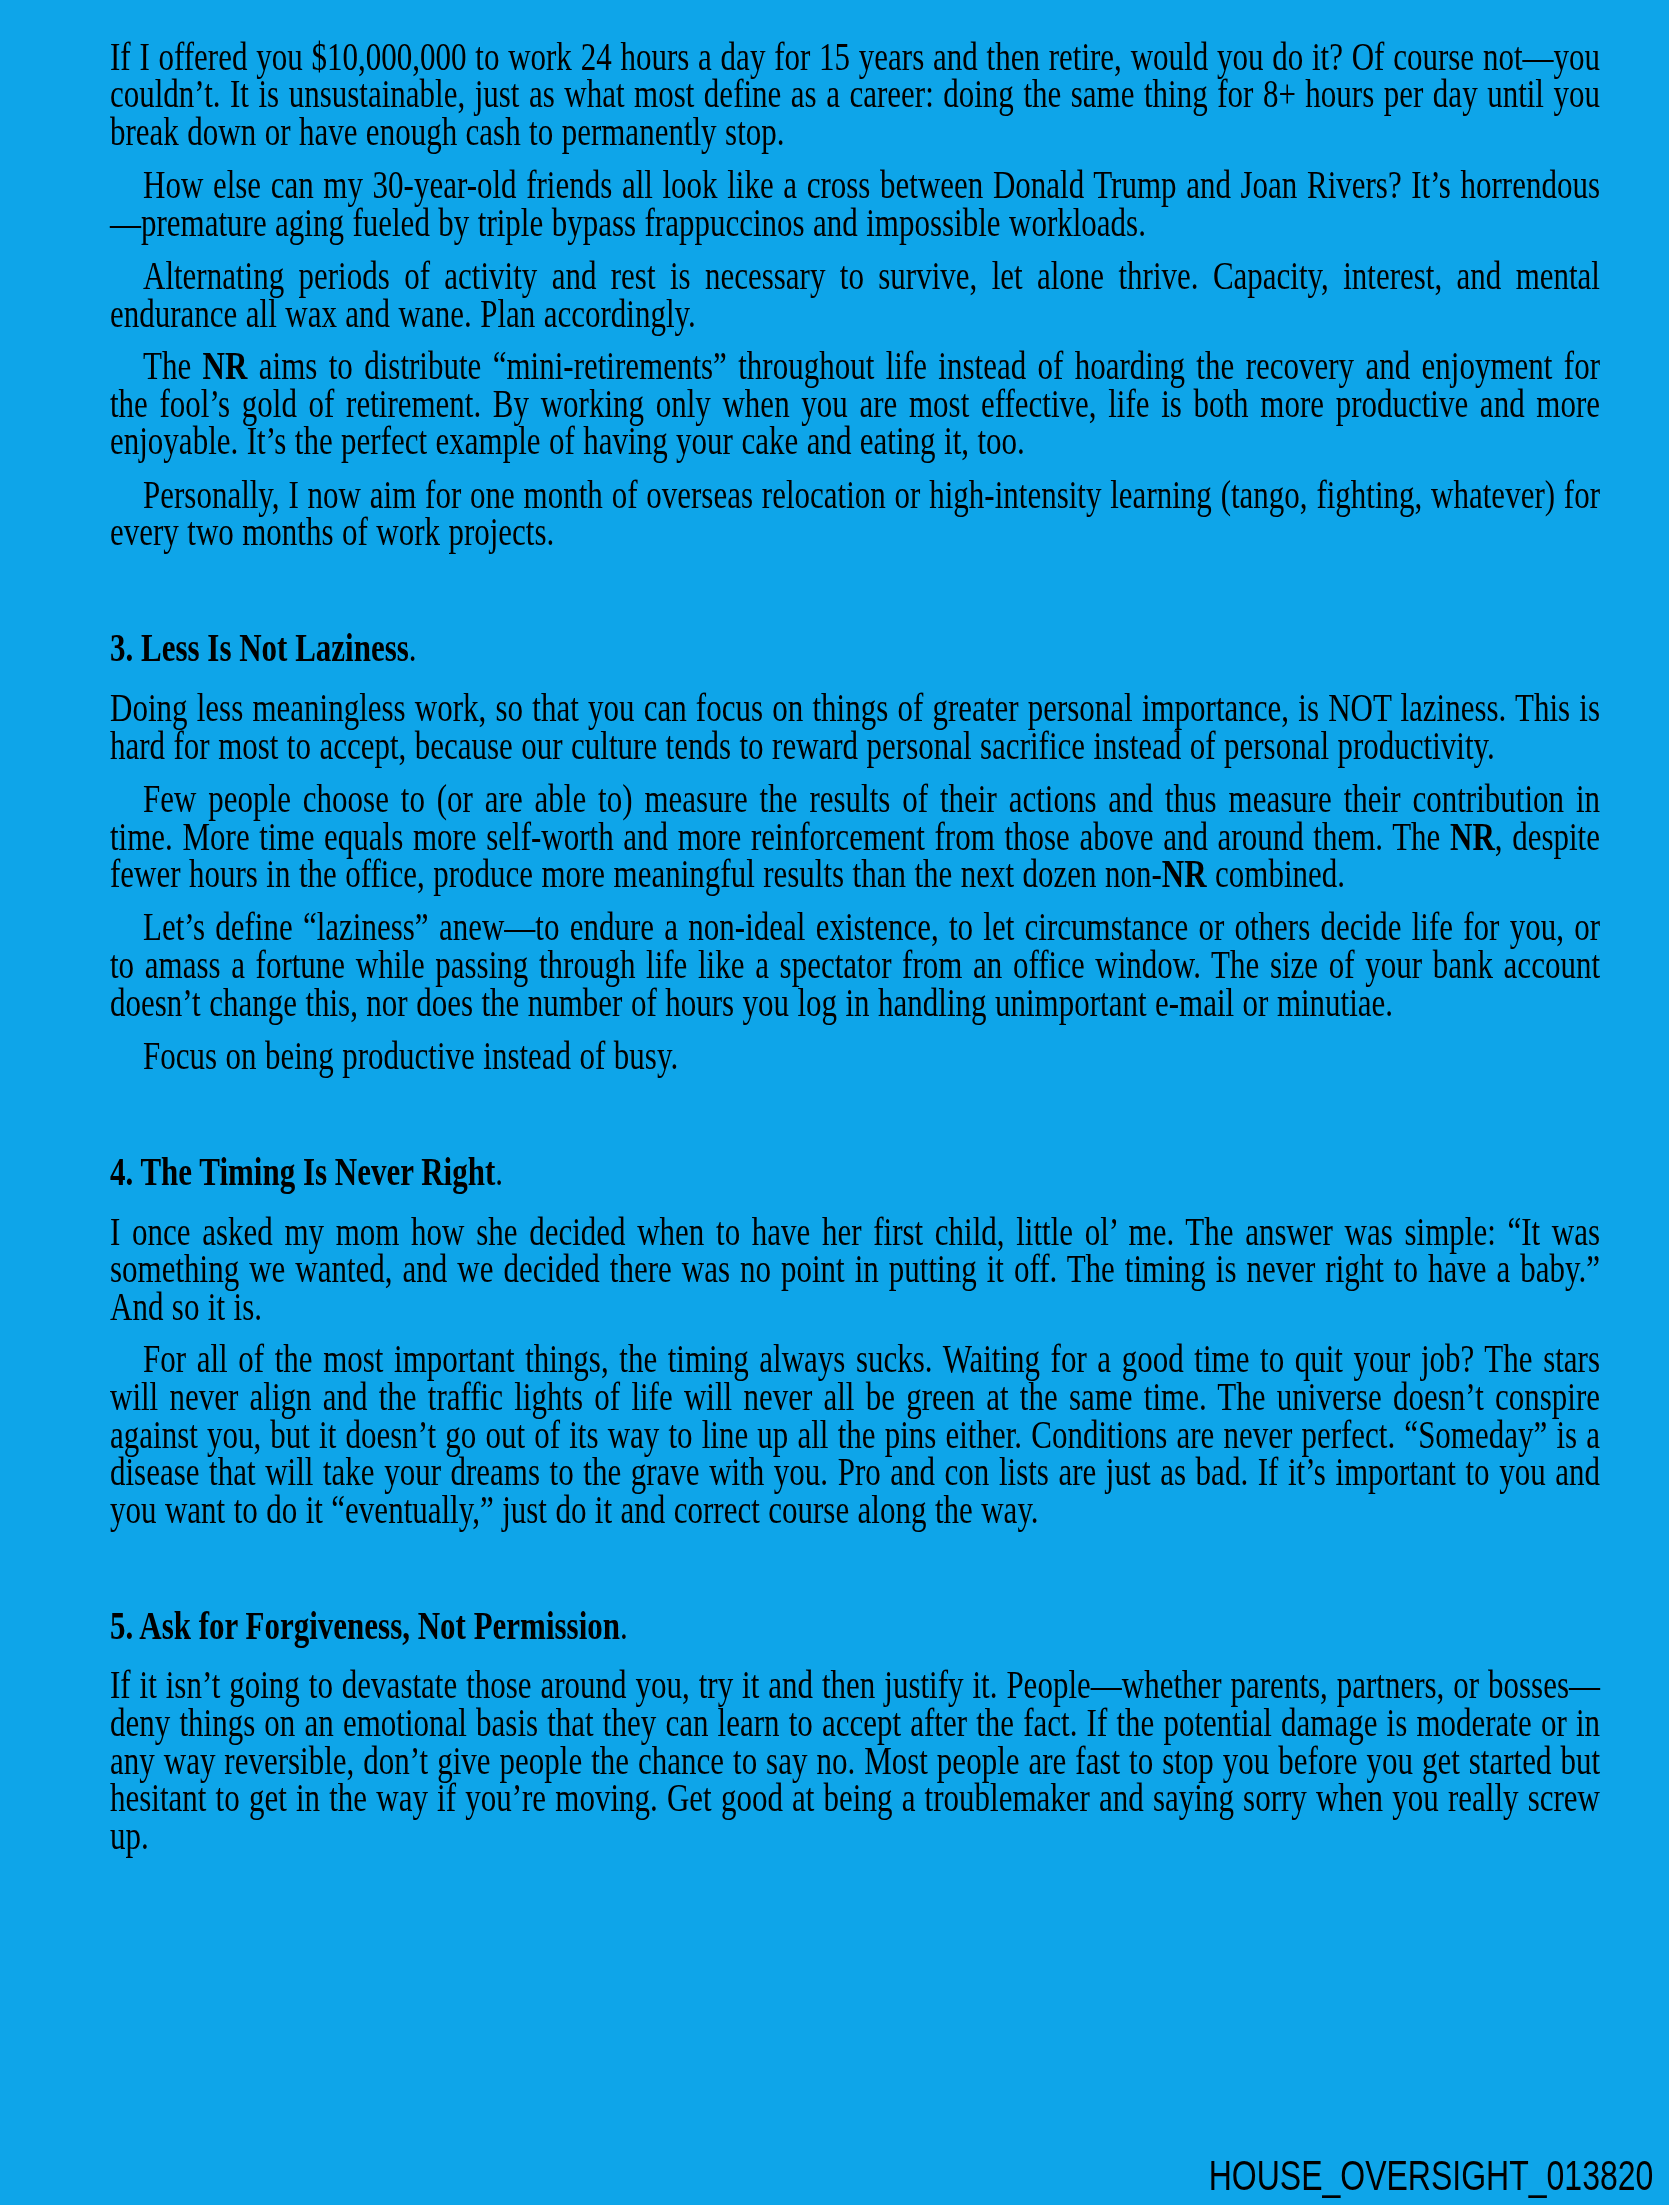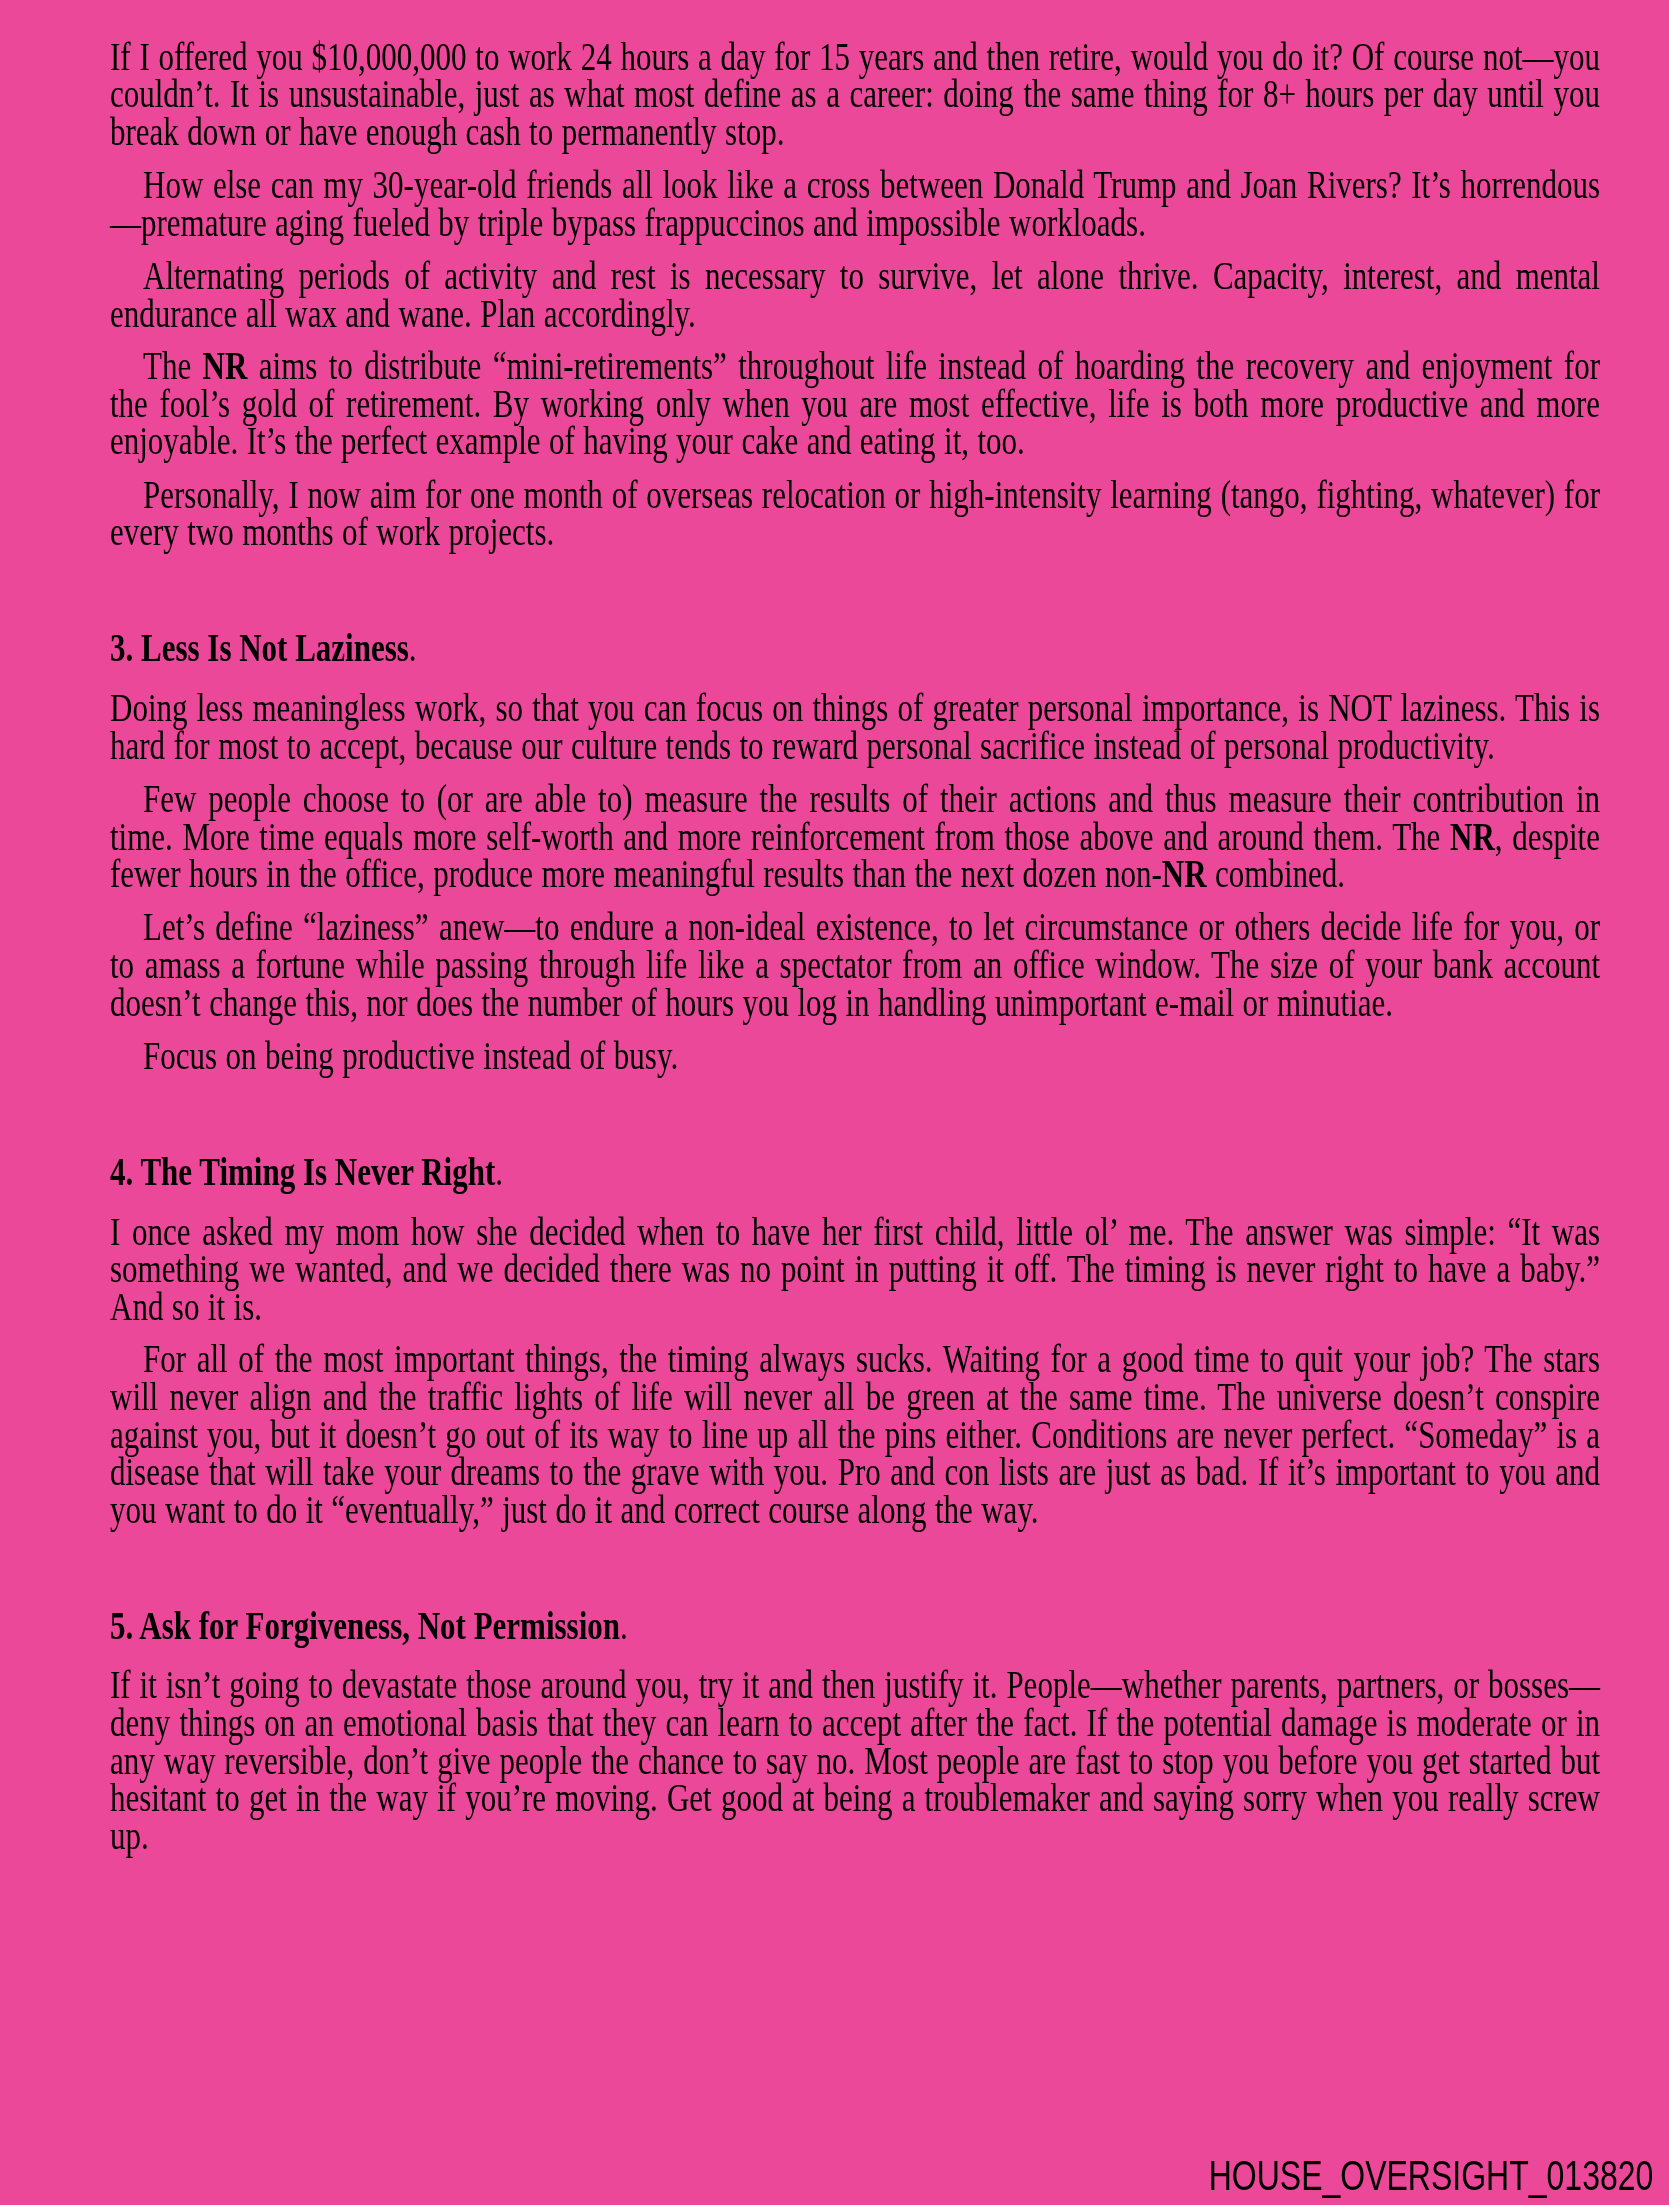--- a/index.html
+++ b/index.html
@@ -2,21 +2,21 @@
 <html style="font-size:10.5px"><head>
 <meta charset="utf-8">
 <style>
   html, body { margin: 0; padding: 0; }
   body {
     width: 1669px; height: 2205px;
     background: #ffffff; color: #000000;
     font-family: "Liberation Serif", serif;
     position: relative; overflow: hidden;
   }
-  .page { position: absolute; inset: 0; background: #ec4899; }
+  .page { position: absolute; inset: 0; background: #0ea5e9; }
   .content {
     position: absolute; left: 110px; top: 37px; width: 1490px;
     transform: scaleY(1.3); transform-origin: 0 0;
   }
   .para {
     margin: 11.8px 0 0 0;
     font-size: 31px; line-height: 29px;
     text-align: justify;
     word-spacing: 0.7px;
   }

